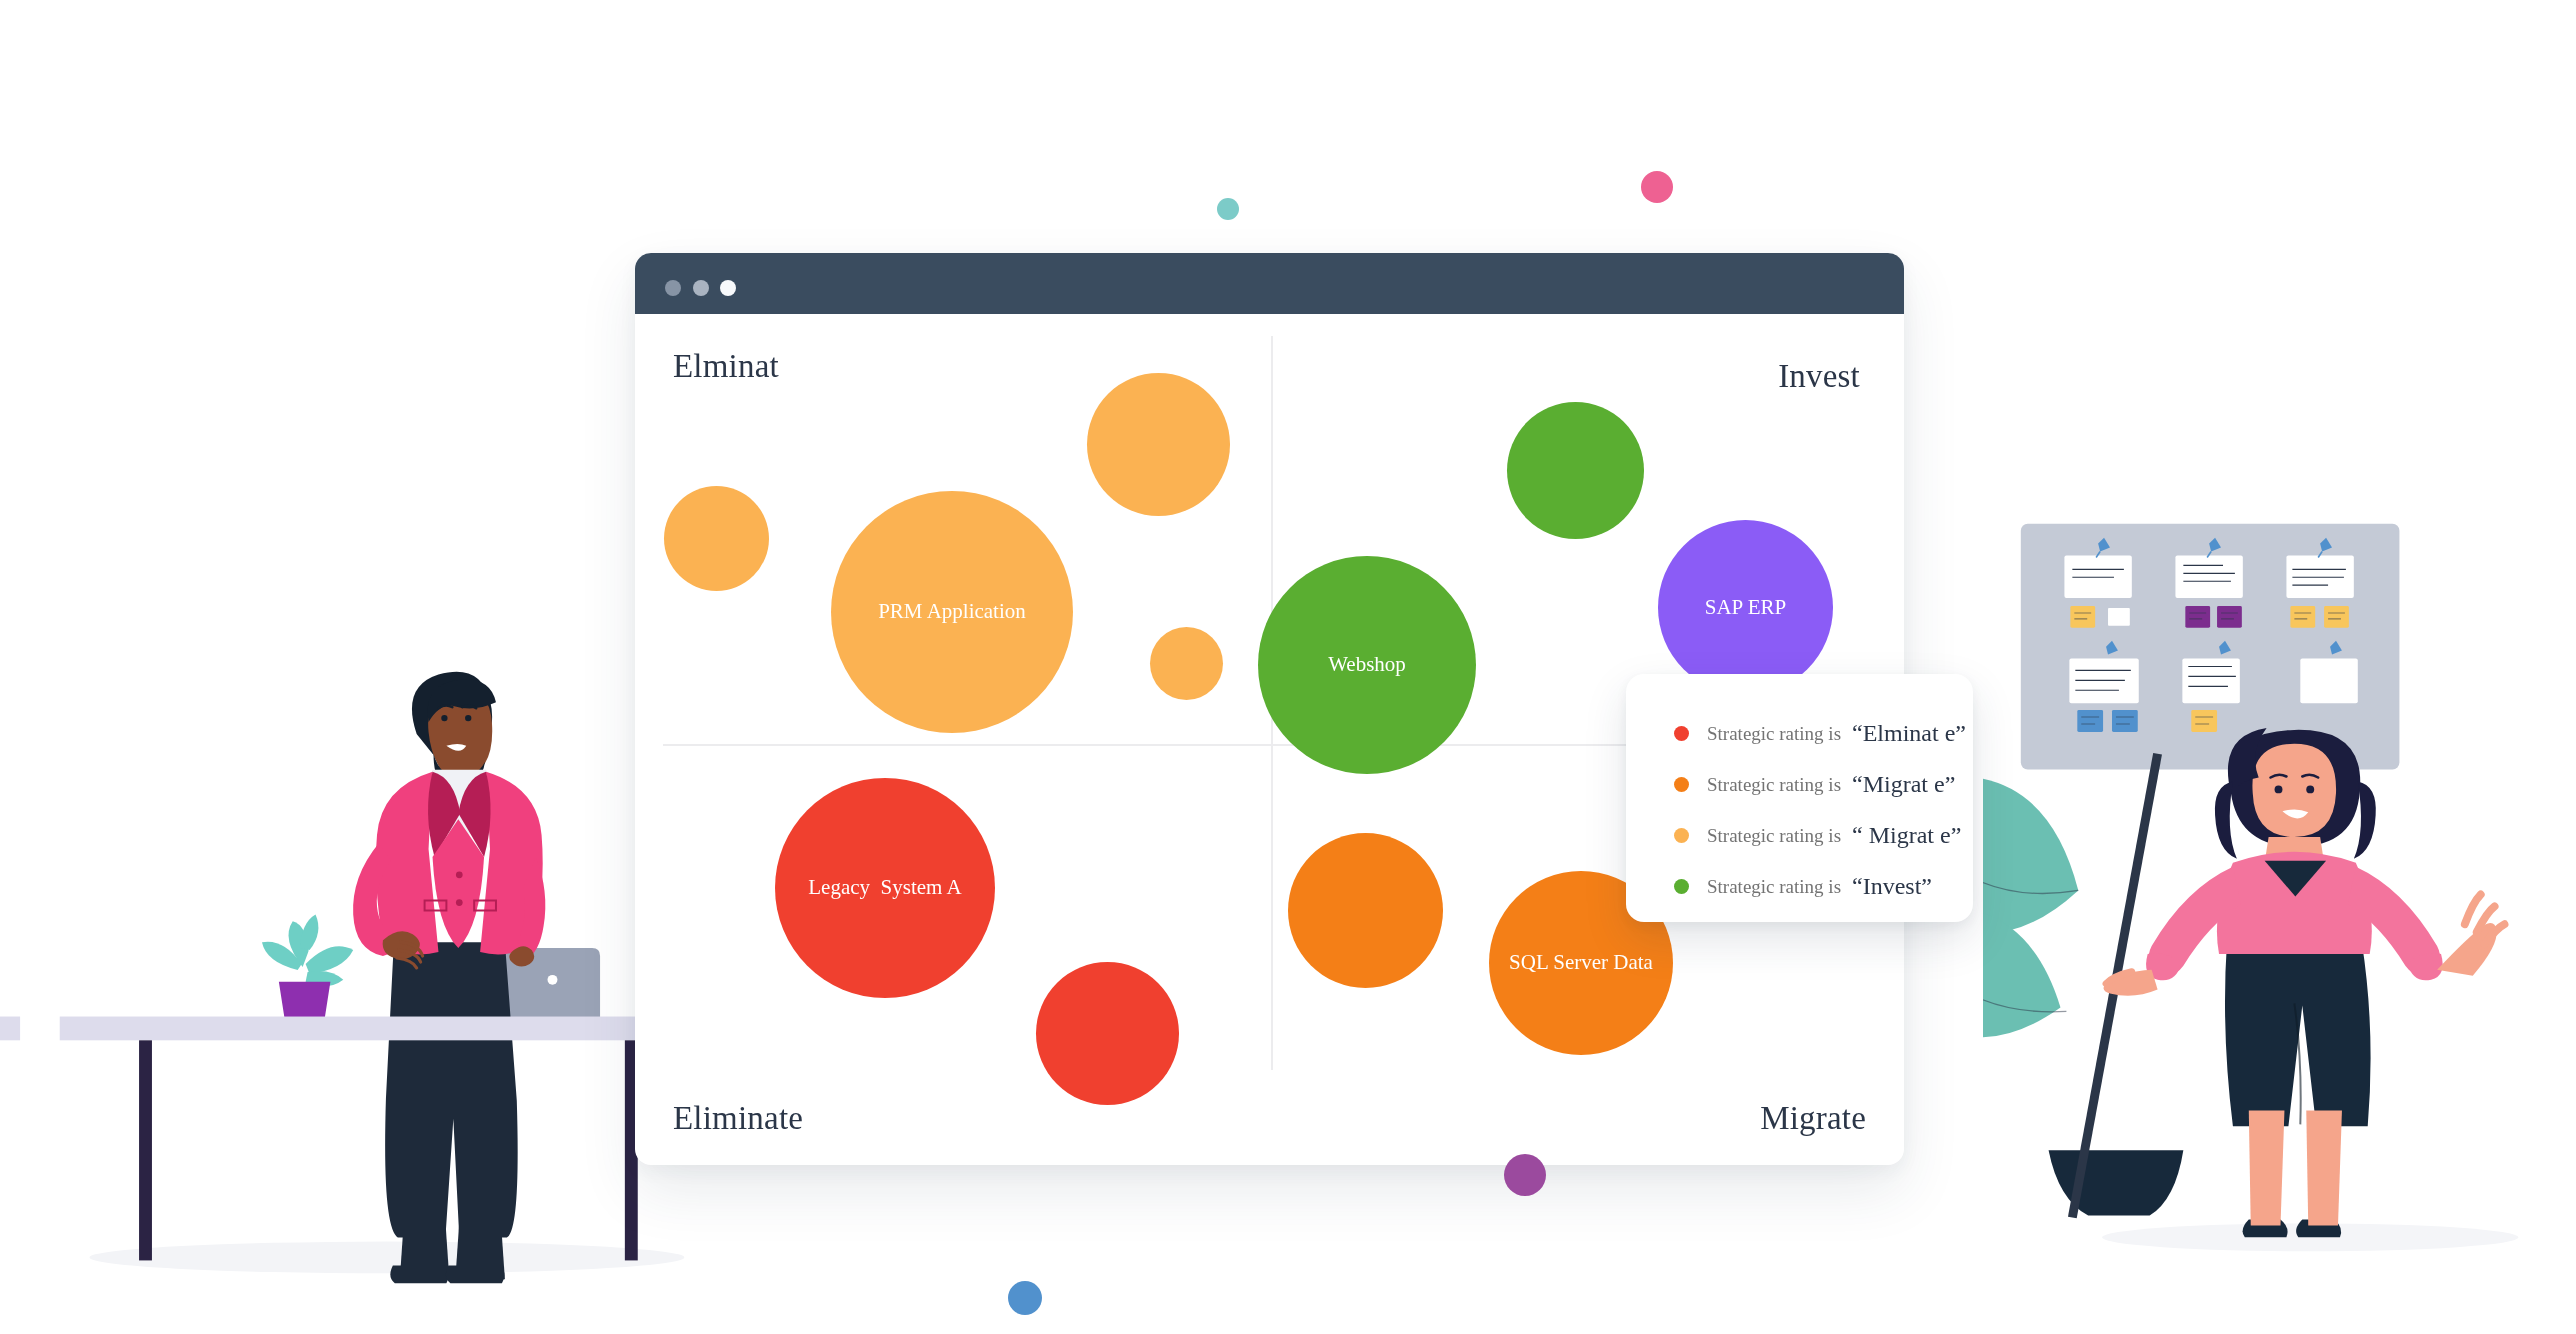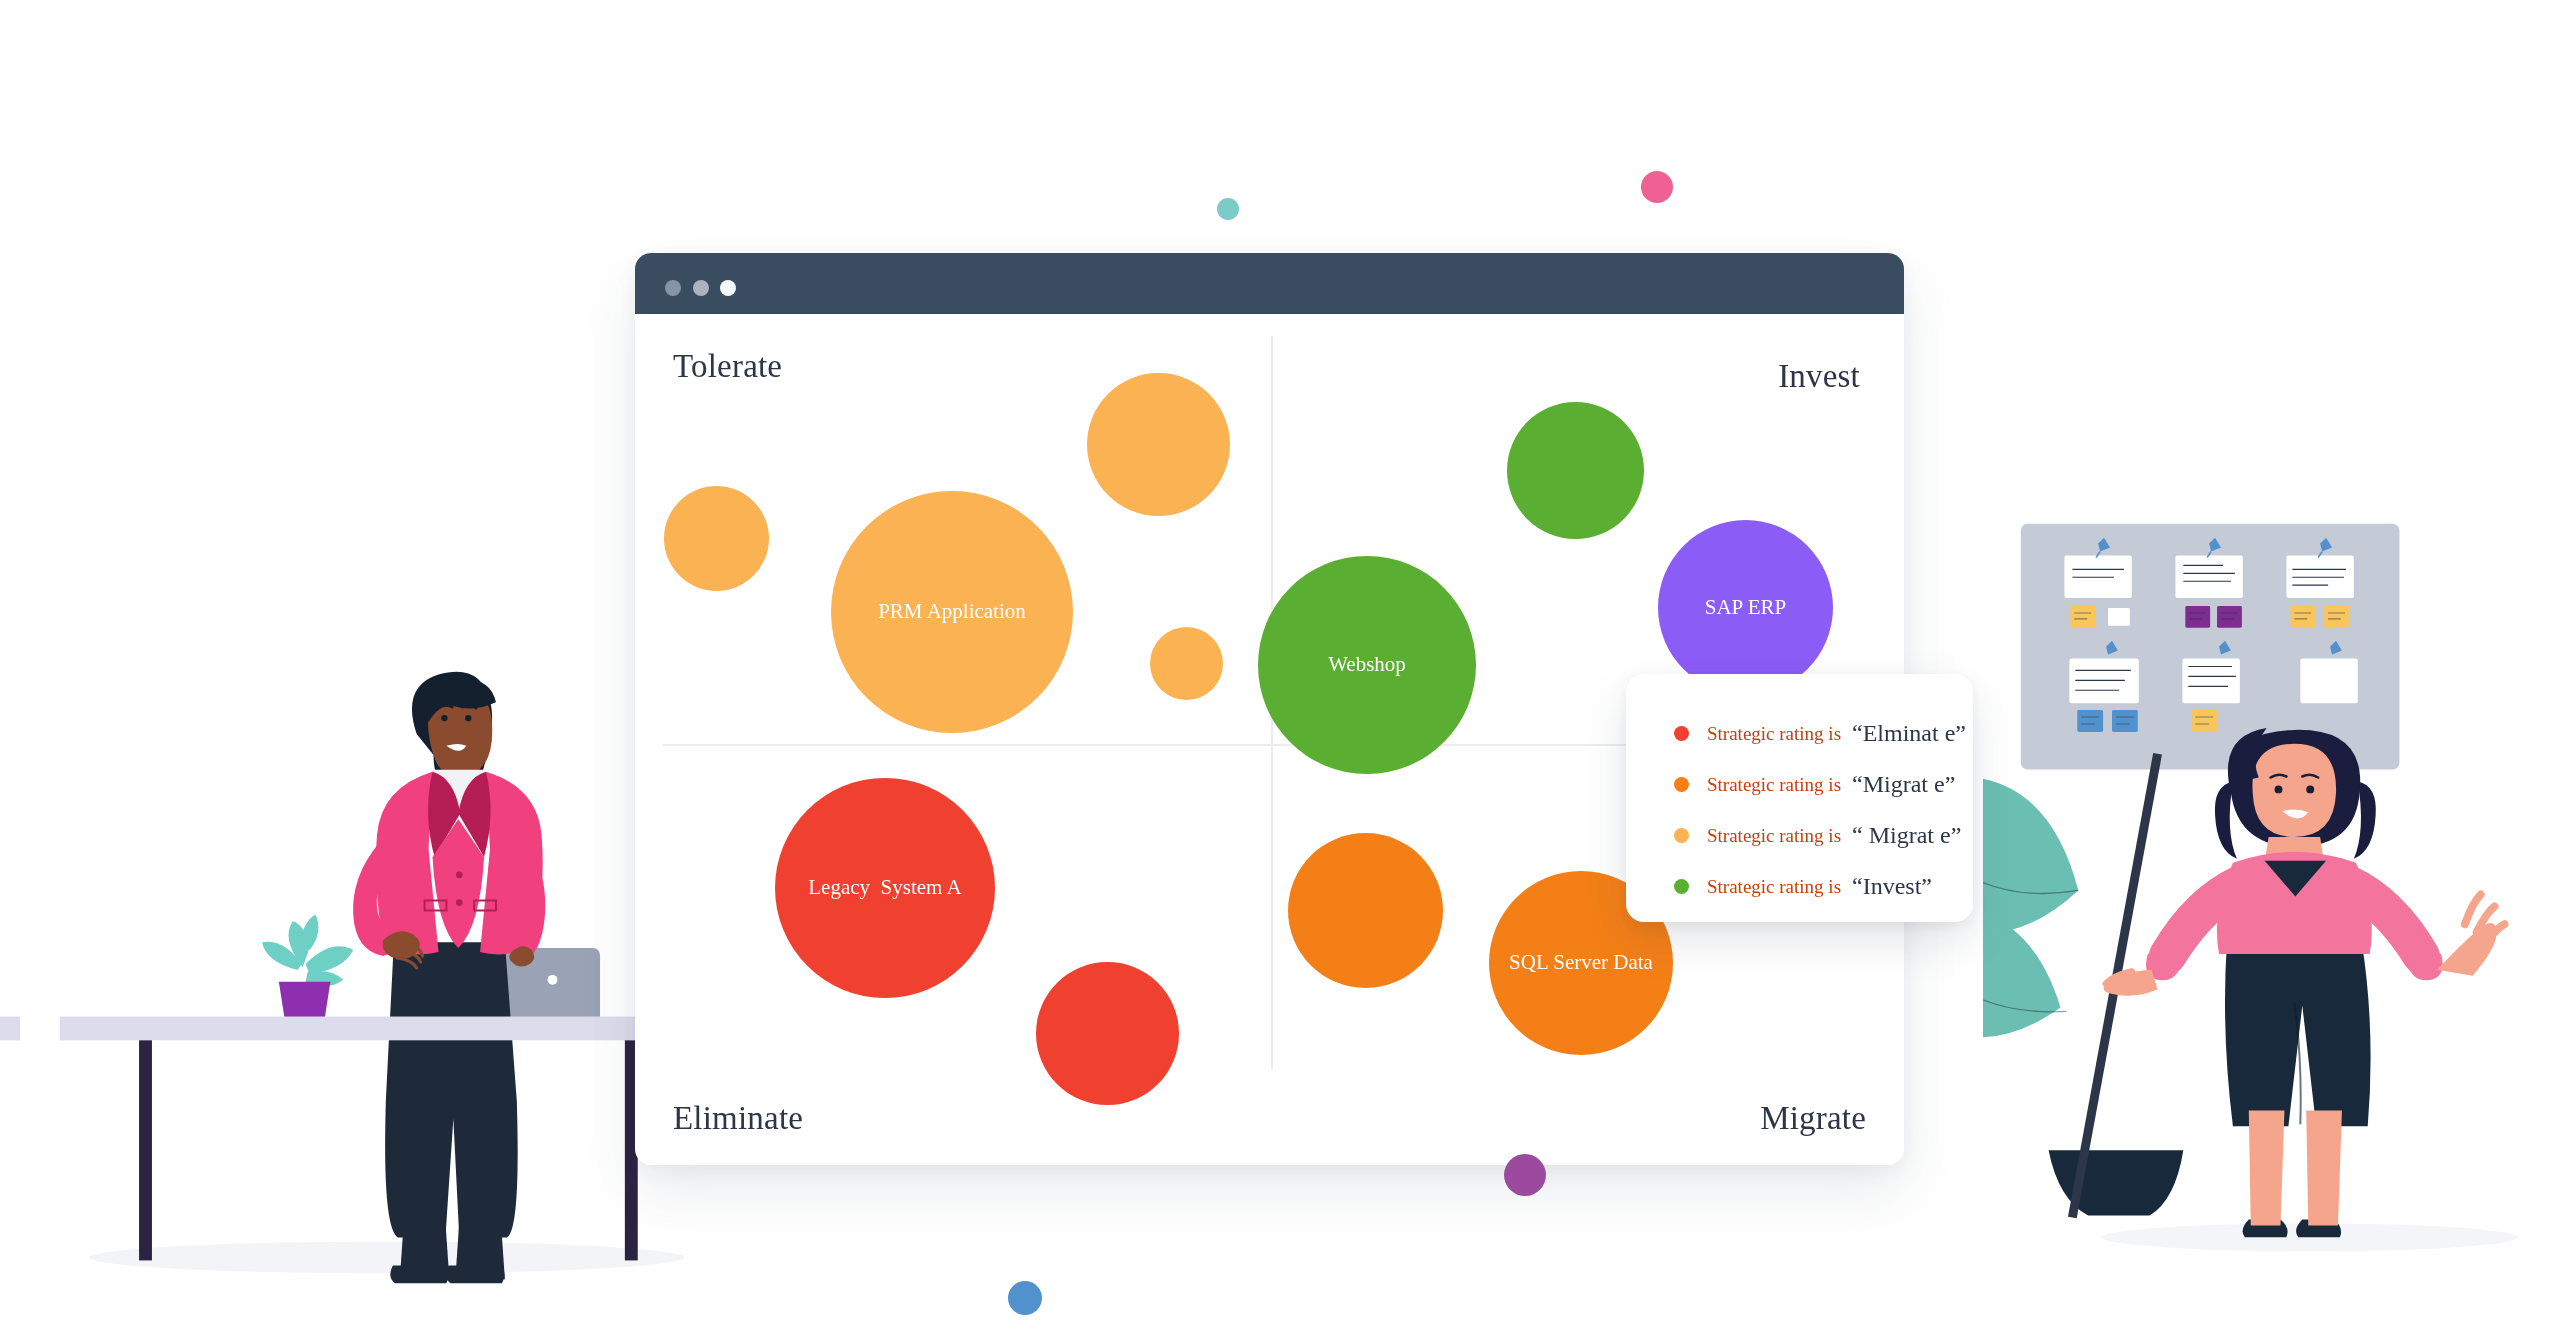--- a/index.html
+++ b/index.html
@@ -50,21 +50,21 @@
 
   
   .legend {
     position:absolute; left:1626px; top:674px; width:347px; height:248px;
     background:#ffffff; border-radius:18px;
     box-shadow:0 18px 44px rgba(40,55,75,.13), 0 4px 12px rgba(40,55,75,.06);
     padding:34px 0 0 48px;
   }
   .legend-row { display:flex; align-items:center; height:51px; }
   .legend-dot { width:15px; height:15px; border-radius:50%; flex:0 0 auto; }
-  .legend-prefix { margin-left:18px; font-size:19px; color:#c2410c; white-space:pre; }
+  .legend-prefix { margin-left:18px; font-size:19px; color:#737373; white-space:pre; }
   .legend-value  { margin-left:11px; font-size:24px; color:#2b3648; white-space:pre; }
 
   
   .illu { position:absolute; }
   .illu-left  { left:0px;   top:615px;  width:754px; height:694px; }
   .illu-right { left:1983px; top:496px; width:593px; height:783px; }
 </style>
 </head>
 <body>
 
@@ -233,21 +233,21 @@
     <div class="titlebar">
       <span class="tdot d1"></span>
       <span class="tdot d2"></span>
       <span class="tdot d3"></span>
     </div>
 
     <div class="canvas">
       <div class="grid-v"></div>
       <div class="grid-h"></div>
 
-      <div class="qlabel q-tolerate">Tolerate</div>
+      <div class="qlabel q-tolerate">Elminat</div>
       <div class="qlabel q-invest">Invest</div>
       <div class="qlabel q-eliminate">Eliminate</div>
       <div class="qlabel q-migrate">Migrate</div>
 
       <div id="bubble-layer">
           <div class="bubble" style="left: 452px; top: 59px; width: 143px; height: 143px; background: rgb(251, 178, 82);"></div>
           <div class="bubble" style="left: 29px; top: 172px; width: 105px; height: 105px; background: rgb(251, 178, 82);"></div>
           <div class="bubble" style="left: 196px; top: 177px; width: 242px; height: 242px; background: rgb(251, 178, 82);"><span>PRM Application</span></div>
           <div class="bubble" style="left: 515px; top: 313px; width: 73px; height: 73px; background: rgb(251, 178, 82);"></div>
           <div class="bubble" style="left: 872px; top: 88px; width: 137px; height: 137px; background: rgb(90, 174, 49);"></div>

